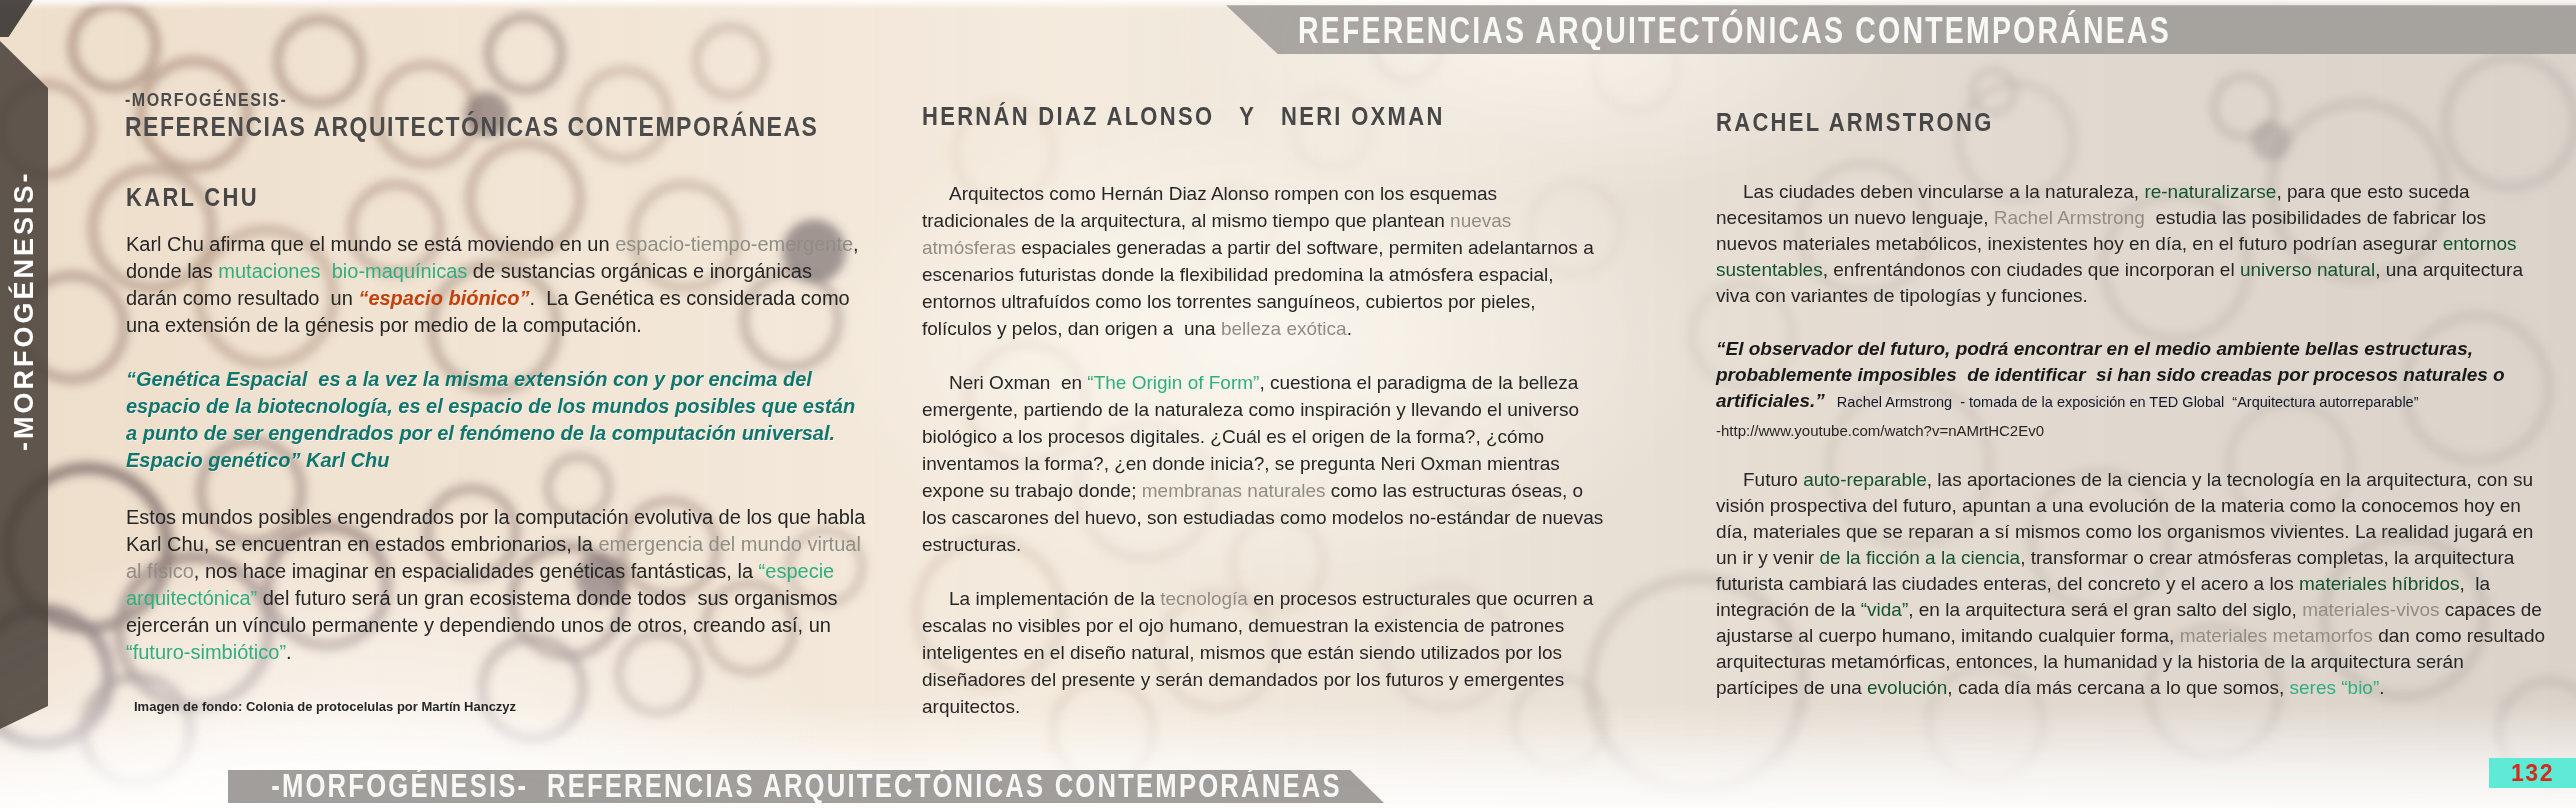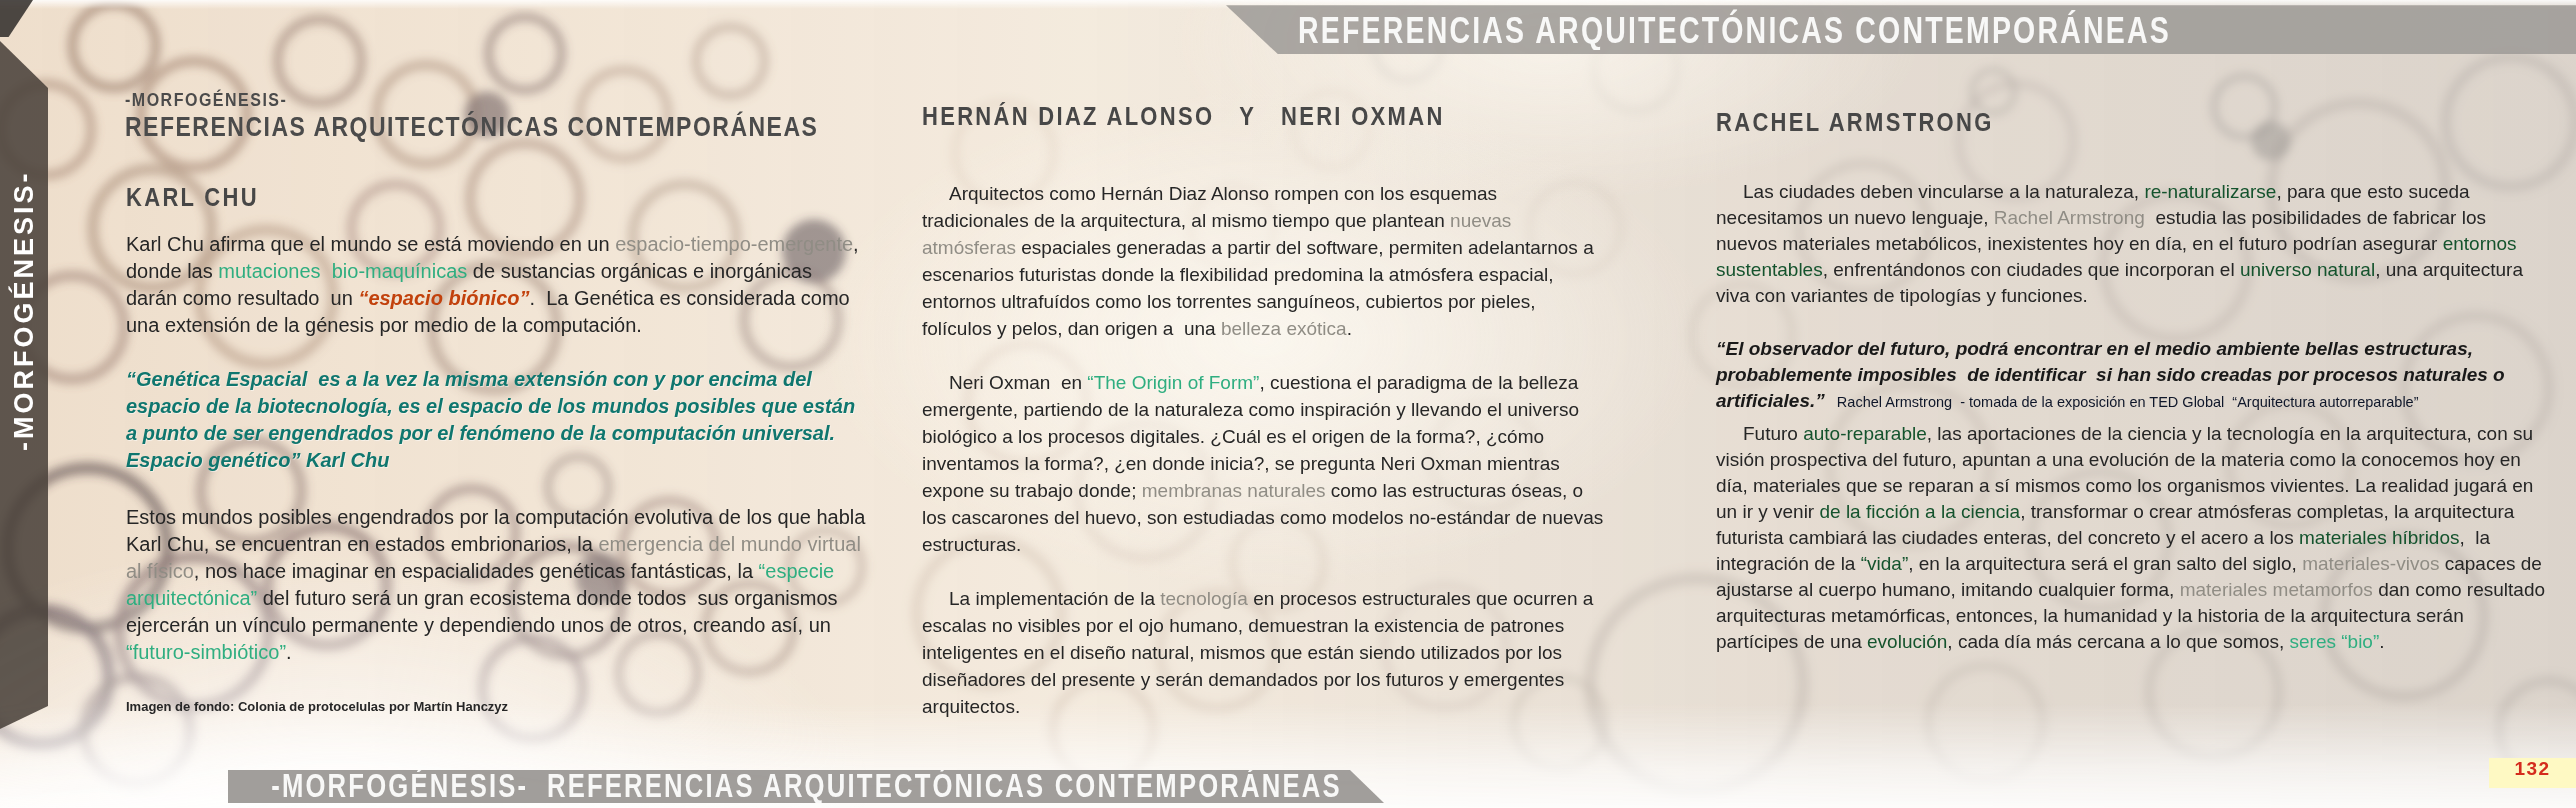--- a/index.html
+++ b/index.html
@@ -68,34 +68,34 @@
     font-size:22px;font-weight:700;color:#474747;letter-spacing:2.3px;margin:0 0 23px;
     white-space:pre;transform:scaleY(1.2);transform-origin:left top;
   }
   .col2 .col-heading{margin-bottom:53px;}
   .col3 .col-heading{margin-bottom:46px;}
   .block{margin:0 0 27px;white-space:pre-wrap;}
   .block.indent{text-indent:27px;}
   .quote-gray{font-weight:700;font-style:italic;color:#0f766e;text-shadow:0.8px 0.8px 0 rgba(255,255,255,.5);margin-bottom:30px;}
   .quote-black{font-weight:700;font-style:italic;color:#191919;margin-bottom:6px;}
   .linkline{font-size:15px;line-height:20px;margin-bottom:26px;color:#262626;}
-  .caption{font-size:13px;line-height:16.7px;font-weight:700;color:#3a3a3a;margin-top:33px;margin-bottom:0;}
+  .caption{font-size:13px;line-height:16.7px;font-weight:700;color:#3a3a3a;margin-top:33px;margin-bottom:0;margin-left:8px;}
   
   .seg-d{color:#262626;}
   .seg-m{color:#908d85;}
   .seg-t{color:#2fae80;}
   .seg-g{color:#14532d;}
   .seg-b{color:#c2410c;font-weight:700;font-style:italic;}
   .seg-q{}
   .seg-sm{font-weight:400;font-style:normal;font-size:14.5px;letter-spacing:0;color:#0f172a;}
   
   .page-number{
     position:absolute;left:2489px;top:758px;width:87px;height:30px;
-    background:#fef9c3;display:flex;align-items:flex-start;justify-content:center;
-    color:#d42b1d;font-weight:700;font-size:19px;letter-spacing:1.5px;
+    background:#5eead4;display:flex;align-items:center;justify-content:center;
+    color:#d42b1d;font-weight:700;font-size:23px;letter-spacing:1.5px;
   }
 </style>
 </head>
 <body>
 
 <div class="page">
 
   <svg class="bg-svg" width="2576" height="809" viewBox="0 0 3386 1063" xmlns="http://www.w3.org/2000/svg">
     <defs>
         <filter id="b" x="-50%" y="-50%" width="200%" height="200%">
@@ -209,20 +209,21 @@
         <p class="block body indent"><span class="seg-d">Neri Oxman  en </span><span class="seg-t">“The Origin of Form”</span><span class="seg-d">, cuestiona el paradigma de la belleza emergente, partiendo de la naturaleza como inspiración y llevando el universo biológico a los procesos digitales. ¿Cuál es el origen de la forma?, ¿cómo  inventamos la forma?, ¿en donde inicia?, se pregunta Neri Oxman mientras expone su trabajo donde; </span><span class="seg-m">membranas naturales</span><span class="seg-d"> como las estructuras óseas, o los cascarones del huevo, son estudiadas como modelos no-estándar de nuevas estructuras.</span></p>
         <p class="block body indent"><span class="seg-d">La implementación de la </span><span class="seg-m">tecnología</span><span class="seg-d"> en procesos estructurales que ocurren a escalas no visibles por el ojo humano, demuestran la existencia de patrones inteligentes en el diseño natural, mismos que están siendo utilizados por los diseñadores del presente y serán demandados por los futuros y emergentes  arquitectos.</span></p>
       </div>
   </section>
 
   <section class="column col3">
     <h2 class="col-heading">RACHEL ARMSTRONG</h2>
     <div>
         <p class="block body indent"><span class="seg-d">Las ciudades deben vincularse a la naturaleza, </span><span class="seg-g">re-naturalizarse</span><span class="seg-d">, para que esto suceda necesitamos un nuevo lenguaje, </span><span class="seg-m">Rachel Armstrong</span><span class="seg-d">  estudia las posibilidades de fabricar los nuevos materiales metabólicos, inexistentes hoy en día, en el futuro podrían asegurar </span><span class="seg-g">entornos sustentables</span><span class="seg-d">, enfrentándonos con ciudades que incorporan el </span><span class="seg-g">universo natural</span><span class="seg-d">, una arquitectura viva con variantes de tipologías y funciones.</span></p>
         <p class="block quote-black"><span class="seg-q">“El observador del futuro, podrá encontrar en el medio ambiente bellas estructuras, probablemente imposibles  de identificar  si han sido creadas por procesos naturales o artificiales.”</span><span class="seg-sm">   Rachel Armstrong  - tomada de la exposición en TED Global  “Arquitectura autorreparable”</span></p>
+        <p class="block linkline"><span class="seg-d">-http://www.youtube.com/watch?v=nAMrtHC2Ev0</span></p>
         <p class="block body indent"><span class="seg-d">Futuro </span><span class="seg-g">auto-reparable</span><span class="seg-d">, las aportaciones de la ciencia y la tecnología en la arquitectura, con su visión prospectiva del futuro, apuntan a una evolución de la materia como la conocemos hoy en día, materiales que se reparan a sí mismos como los organismos vivientes. La realidad jugará en un ir y venir </span><span class="seg-g">de la ficción a la ciencia</span><span class="seg-d">, transformar o crear atmósferas completas, la arquitectura futurista cambiará las ciudades enteras, del concreto y el acero a los </span><span class="seg-g">materiales híbridos</span><span class="seg-d">,  la integración de la </span><span class="seg-g">“vida”</span><span class="seg-d">, en la arquitectura será el gran salto del siglo, </span><span class="seg-m">materiales-vivos</span><span class="seg-d"> capaces de ajustarse al cuerpo humano, imitando cualquier forma, </span><span class="seg-m">materiales metamorfos</span><span class="seg-d"> dan como resultado arquitecturas metamórficas, entonces, la humanidad y la historia de la arquitectura serán partícipes de una </span><span class="seg-g">evolución</span><span class="seg-d">, cada día más cercana a lo que somos, </span><span class="seg-t">seres “bio”</span><span class="seg-d">.</span></p>
       </div>
   </section>
 
   <div class="bottom-banner">
     <span class="banner-text">-MORFOGÉNESIS-  REFERENCIAS ARQUITECTÓNICAS CONTEMPORÁNEAS</span>
   </div>
 
   <div class="page-number">
     <span>132</span>

